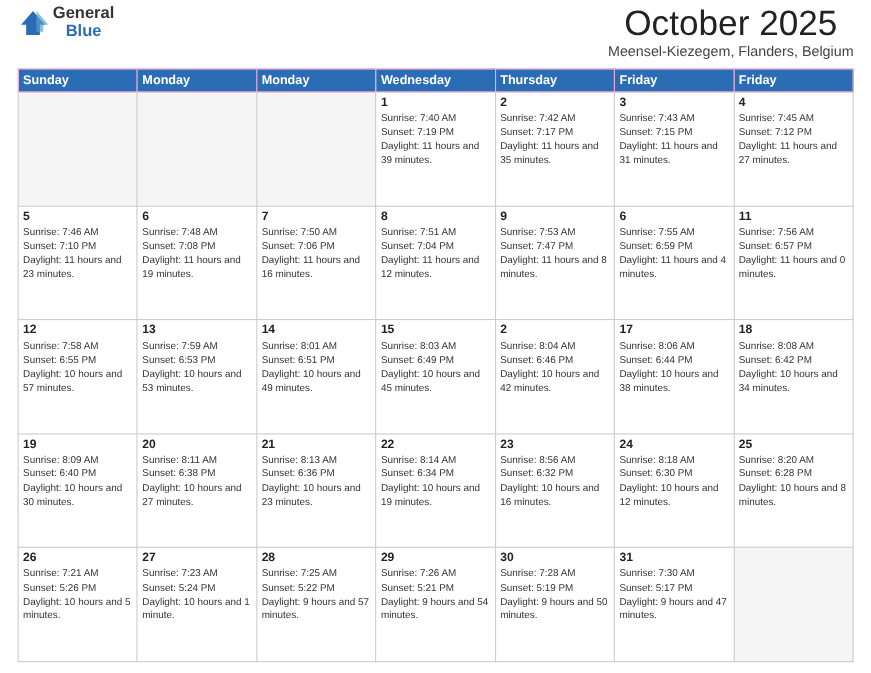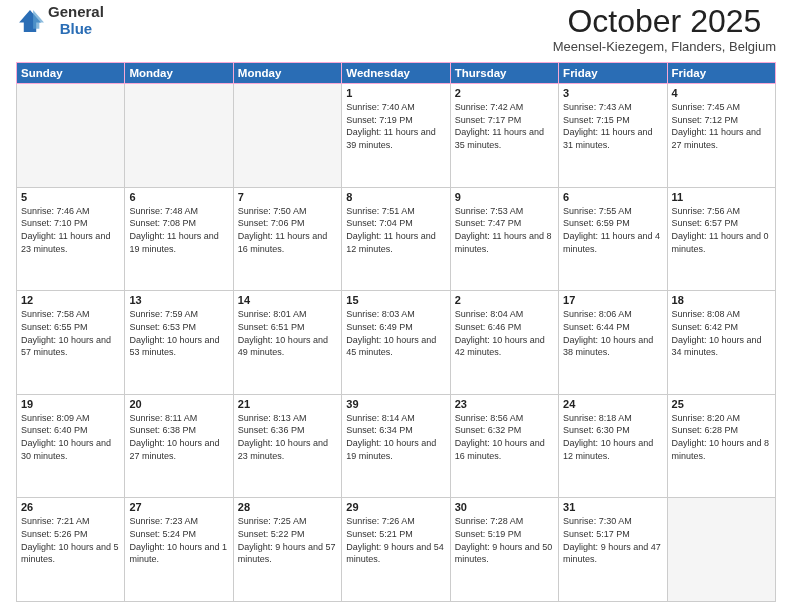--- a/index.html
+++ b/index.html
@@ -289,21 +289,21 @@
 and 27 minutes.</div>
           </td>
           <td>
             <span class="day-number">21</span>
             <div class="day-info">Sunrise: 8:13 AM
 Sunset: 6:36 PM
 Daylight: 10 hours
 and 23 minutes.</div>
           </td>
           <td>
-            <span class="day-number">39</span>
+            <span class="day-number">22</span>
             <div class="day-info">Sunrise: 8:14 AM
 Sunset: 6:34 PM
 Daylight: 10 hours
 and 19 minutes.</div>
           </td>
           <td>
             <span class="day-number">23</span>
             <div class="day-info">Sunrise: 8:56 AM
 Sunset: 6:32 PM
 Daylight: 10 hours

